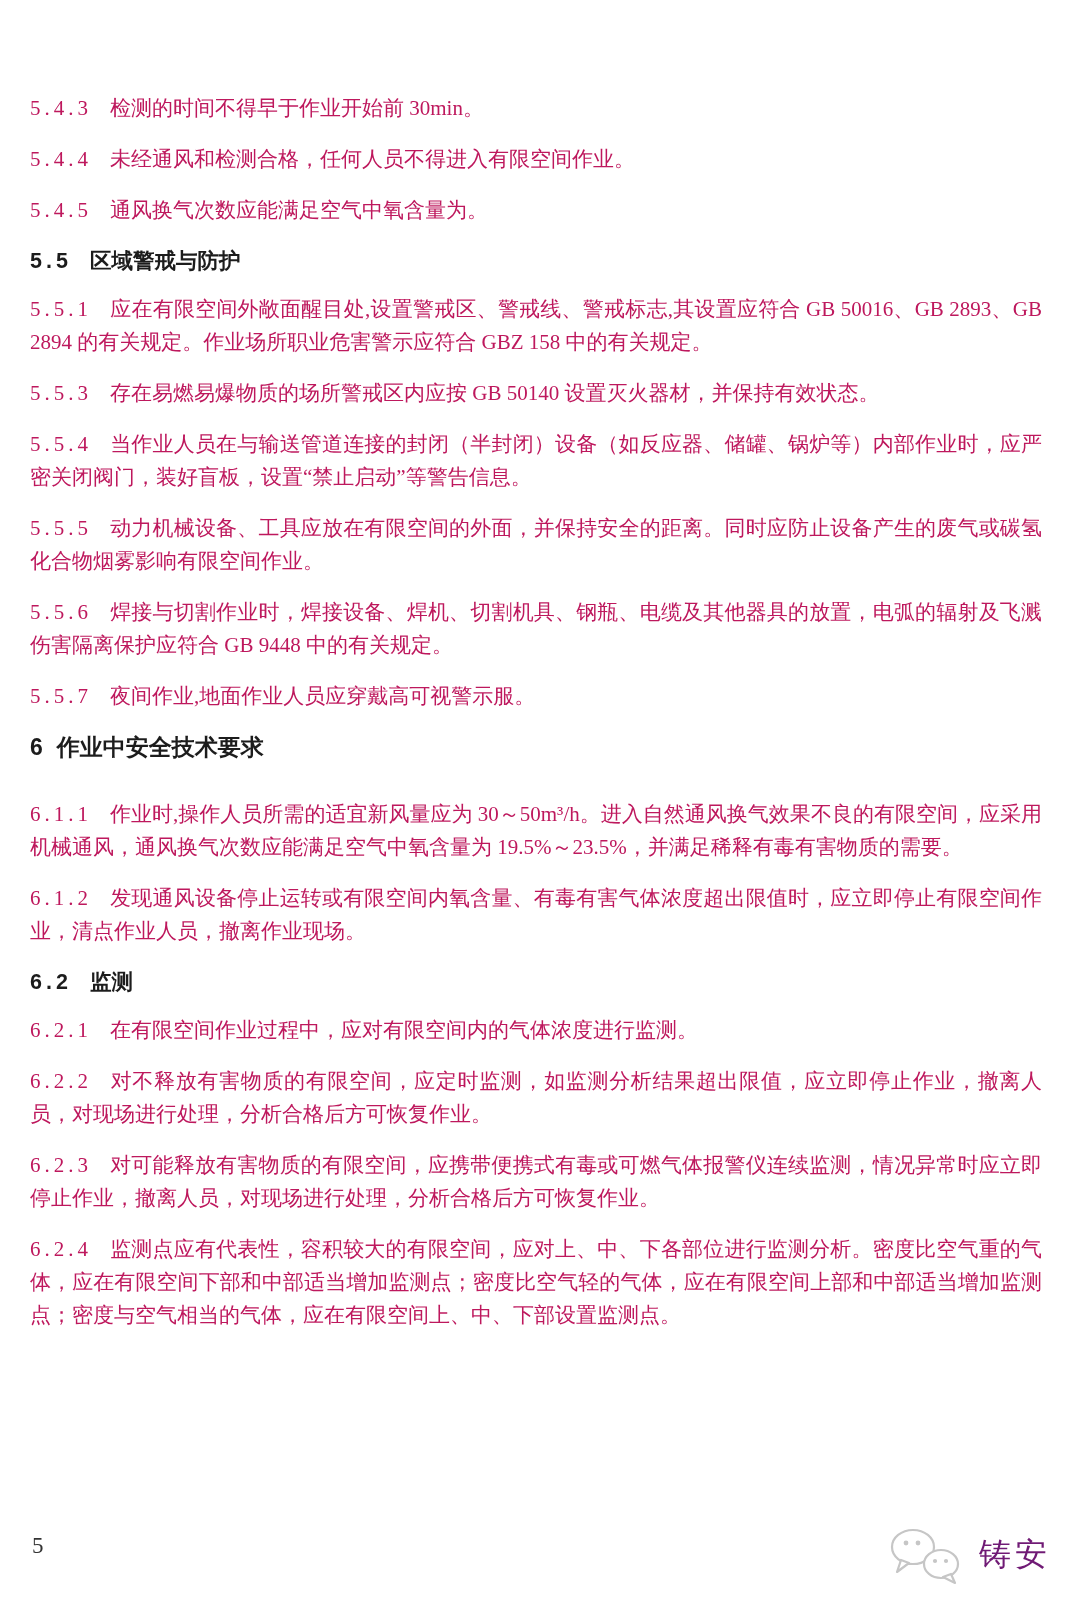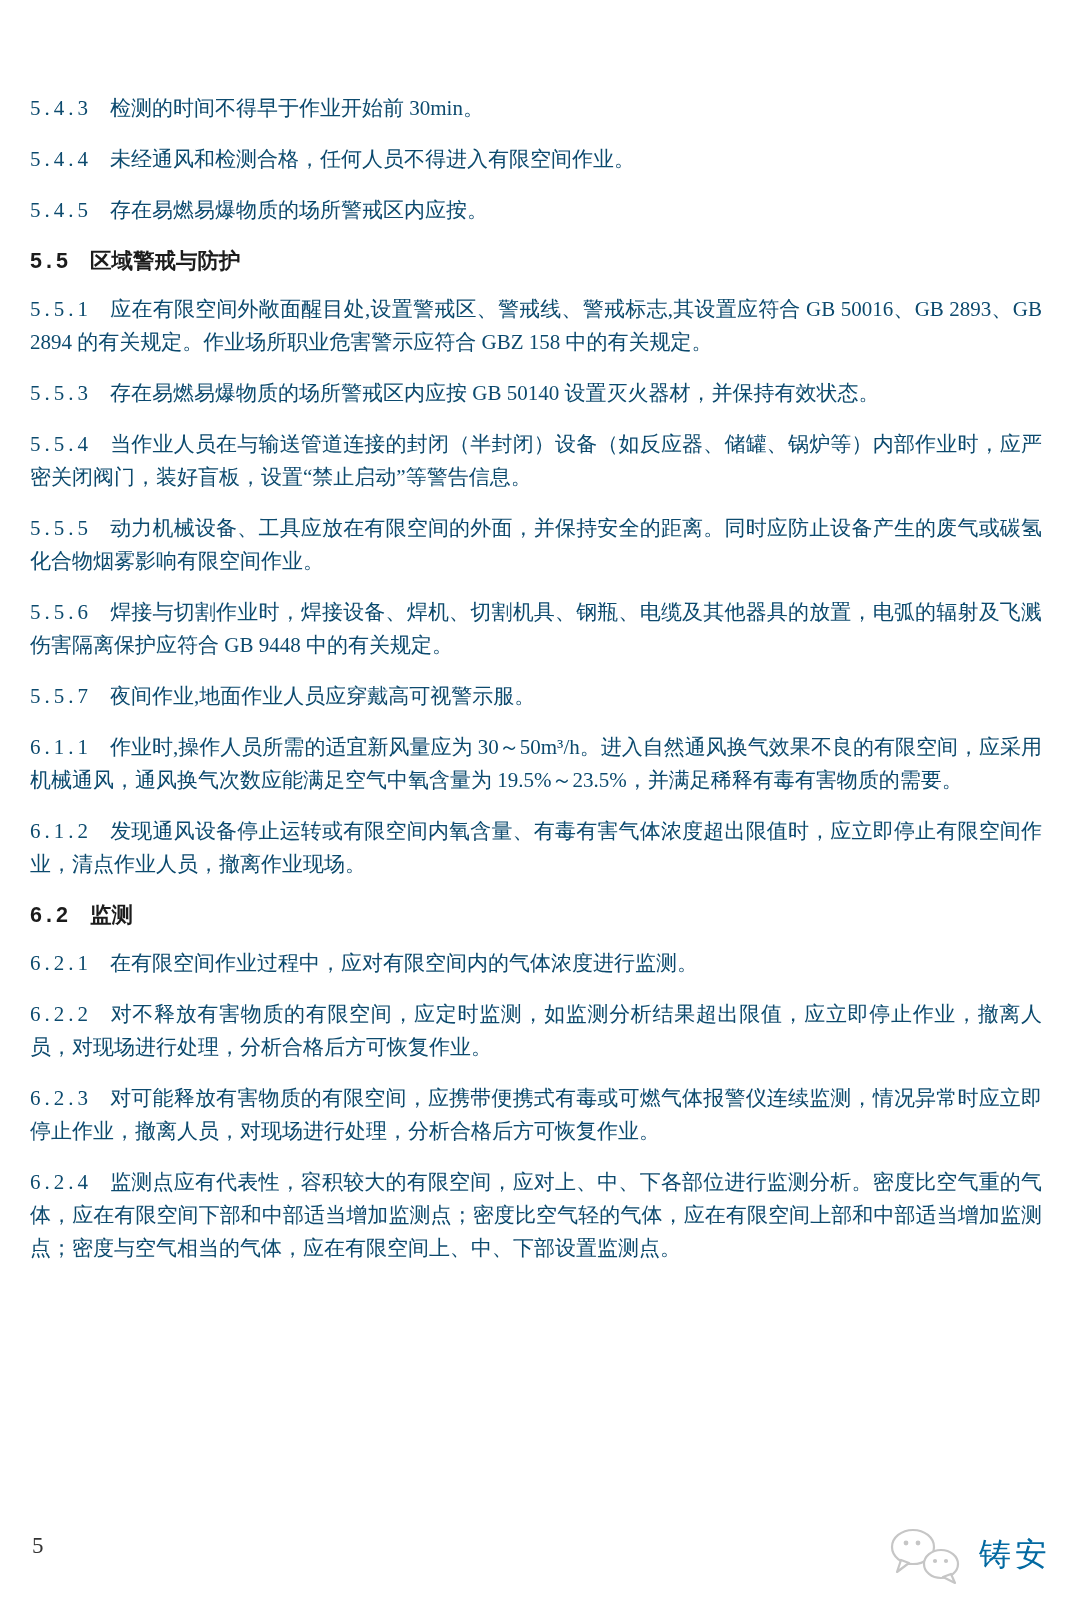--- a/index.html
+++ b/index.html
@@ -13,21 +13,21 @@
   .doc {
     position: absolute;
     left: 30px;
     top: 92px;
     width: 1012px;
   }
   .clause {
     margin: 0 0 18px 0;
     font-size: 21px;
     line-height: 33px;
-    color: #0c4a6e;
+    color: #be185d;
     text-align: justify;
     font-family: "Liberation Serif", "DejaVu Serif", serif;
   }
   .h1, .h2 {
     font-family: "Liberation Sans", "DejaVu Sans", sans-serif;
     font-weight: bold;
     color: #1c1c1c;
     text-align: left;
   }
   .h2 {
@@ -61,37 +61,37 @@
     display: flex;
     align-items: center;
     gap: 10px;
     color: #c8c8c8;
     user-select: none;
   }
   .watermark-text {
     font-size: 32px;
     letter-spacing: 4px;
     font-family: "Liberation Sans", "DejaVu Sans", sans-serif;
-    color: #0369a1;
+    color: #701a75;
     text-shadow: 0 1px 1px #ffffff;
   }
   .wm-icon { display: block; }
 </style>
 </head>
 <body>
 
 <div class="doc" id="doc">
     <p class="clause">
     <span class="num">5.4.3</span><span class="txt">检测的时间不得早于作业开始前 30min。</span>
   </p>
     <p class="clause">
     <span class="num">5.4.4</span><span class="txt">未经通风和检测合格，任何人员不得进入有限空间作业。</span>
   </p>
     <p class="clause">
-    <span class="num">5.4.5</span><span class="txt">存在易燃易爆物质的场所警戒区内应按。</span>
+    <span class="num">5.4.5</span><span class="txt">通风换气次数应能满足空气中氧含量为。</span>
   </p>
     <p class="h2">
     <span class="num">5.5</span><span class="txt">区域警戒与防护</span>
   </p>
     <p class="clause">
     <span class="num">5.5.1</span><span class="txt">应在有限空间外敞面醒目处,设置警戒区、警戒线、警戒标志,其设置应符合 GB 50016、GB 2893、GB 2894 的有关规定。作业场所职业危害警示应符合 GBZ 158 中的有关规定。</span>
   </p>
     <p class="clause">
     <span class="num">5.5.3</span><span class="txt">存在易燃易爆物质的场所警戒区内应按 GB 50140 设置灭火器材，并保持有效状态。</span>
   </p>
@@ -99,20 +99,23 @@
     <span class="num">5.5.4</span><span class="txt">当作业人员在与输送管道连接的封闭（半封闭）设备（如反应器、储罐、锅炉等）内部作业时，应严密关闭阀门，装好盲板，设置“禁止启动”等警告信息。</span>
   </p>
     <p class="clause">
     <span class="num">5.5.5</span><span class="txt">动力机械设备、工具应放在有限空间的外面，并保持安全的距离。同时应防止设备产生的废气或碳氢化合物烟雾影响有限空间作业。</span>
   </p>
     <p class="clause">
     <span class="num">5.5.6</span><span class="txt">焊接与切割作业时，焊接设备、焊机、切割机具、钢瓶、电缆及其他器具的放置，电弧的辐射及飞溅伤害隔离保护应符合 GB 9448 中的有关规定。</span>
   </p>
     <p class="clause">
     <span class="num">5.5.7</span><span class="txt">夜间作业,地面作业人员应穿戴高可视警示服。</span>
+  </p>
+    <p class="h1">
+    <span class="num">6</span><span class="txt">作业中安全技术要求</span>
   </p>
     <p class="clause">
     <span class="num">6.1.1</span><span class="txt">作业时,操作人员所需的适宜新风量应为 30～50m³/h。进入自然通风换气效果不良的有限空间，应采用机械通风，通风换气次数应能满足空气中氧含量为 19.5%～23.5%，并满足稀释有毒有害物质的需要。</span>
   </p>
     <p class="clause">
     <span class="num">6.1.2</span><span class="txt">发现通风设备停止运转或有限空间内氧含量、有毒有害气体浓度超出限值时，应立即停止有限空间作业，清点作业人员，撤离作业现场。</span>
   </p>
     <p class="h2">
     <span class="num">6.2</span><span class="txt">监测</span>
   </p>

